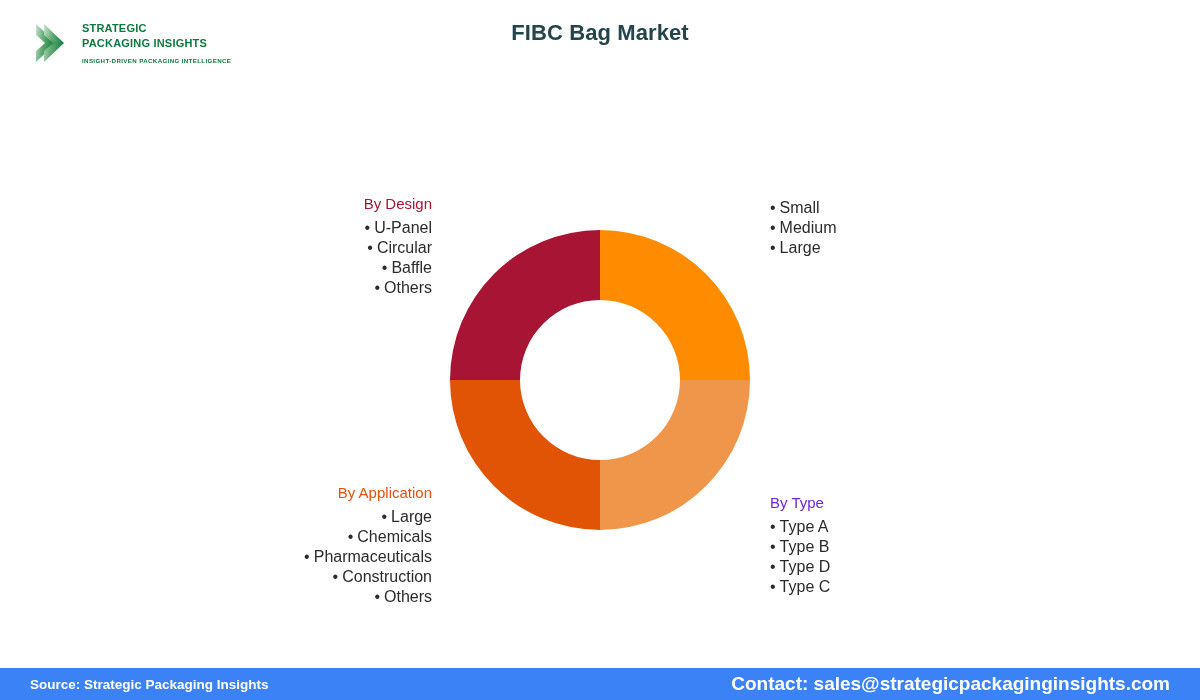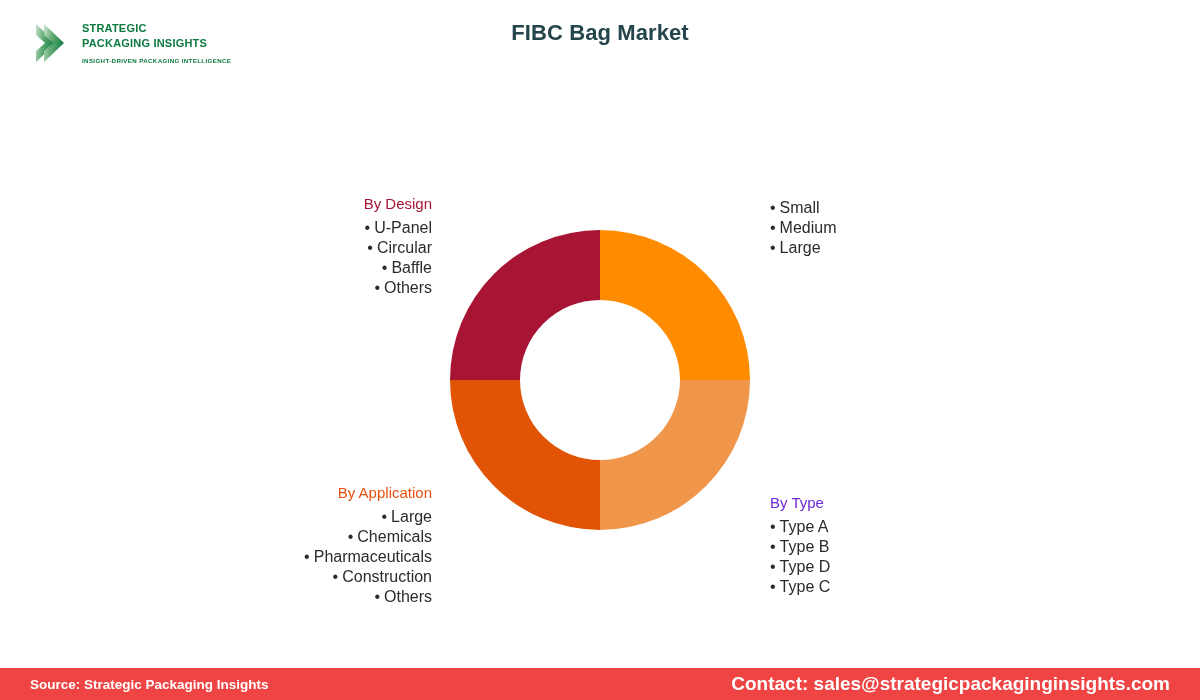--- a/index.html
+++ b/index.html
@@ -70,21 +70,21 @@
 
   #group-design      { left:170px; top:194px; width:262px; }
   #group-capacity    { left:770px; top:194px; width:280px; }
   #group-application { left:140px; top:483px; width:292px; }
   #group-type        { left:770px; top:493px; width:280px; }
 
   
   #footer-bar {
     position:absolute; left:0; bottom:0;
     width:1200px; height:32px;
-    background:#ef4444;
+    background:#3b82f6;
     display:flex; align-items:center; justify-content:space-between;
   }
   #footer-source {
     margin-left:30px;
     font-size:13.5px; font-weight:bold; color:#ffffff;
     white-space:nowrap;
   }
   #footer-contact {
     margin-right:30px;
     font-size:19px; font-weight:bold; color:#ffffff;

